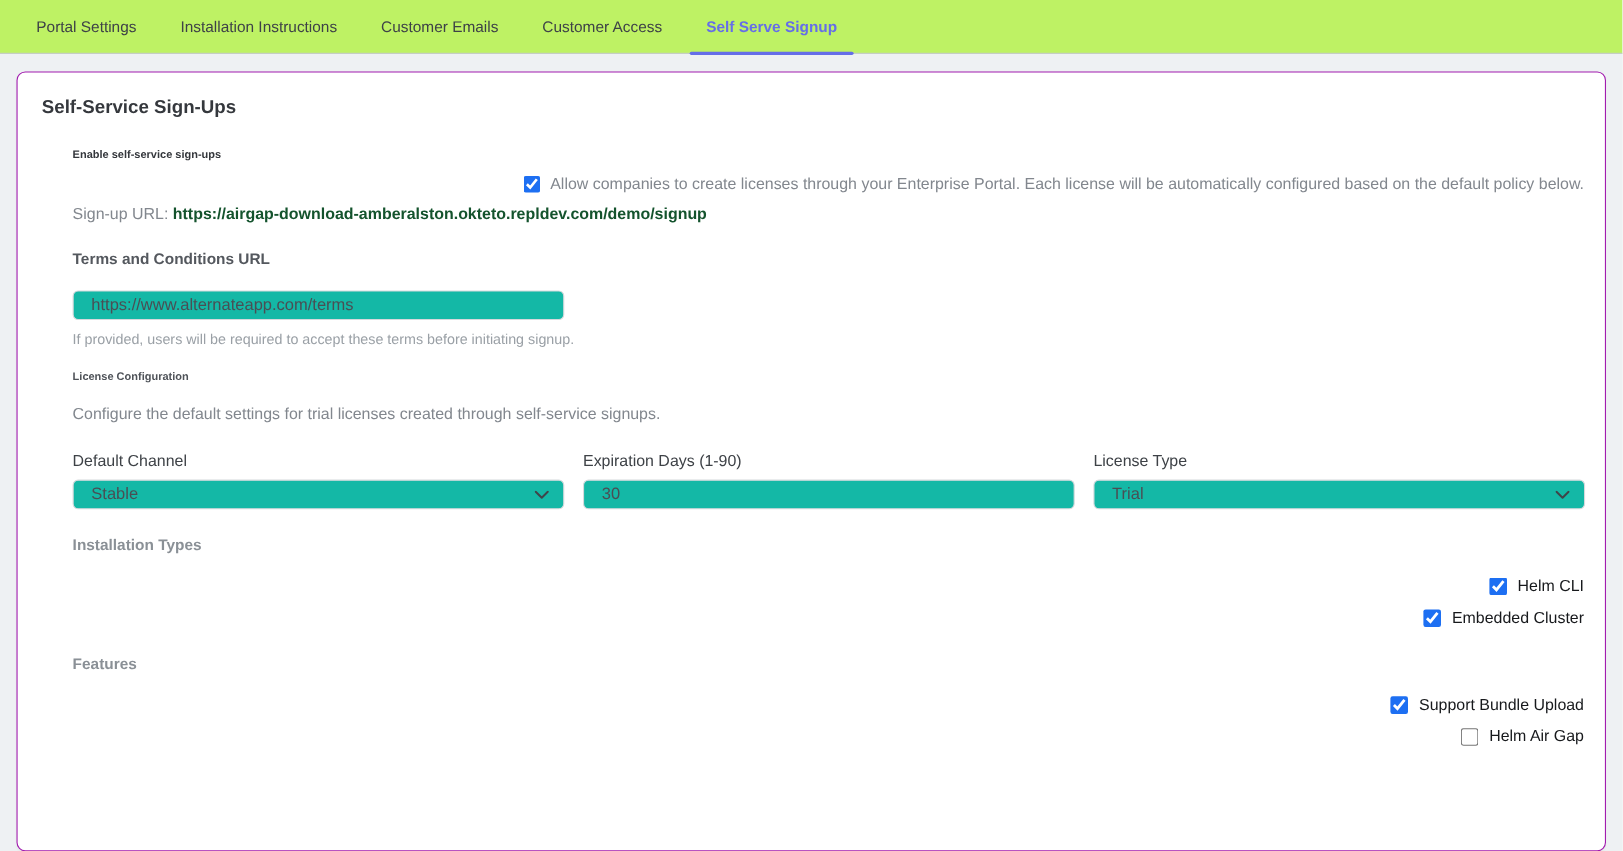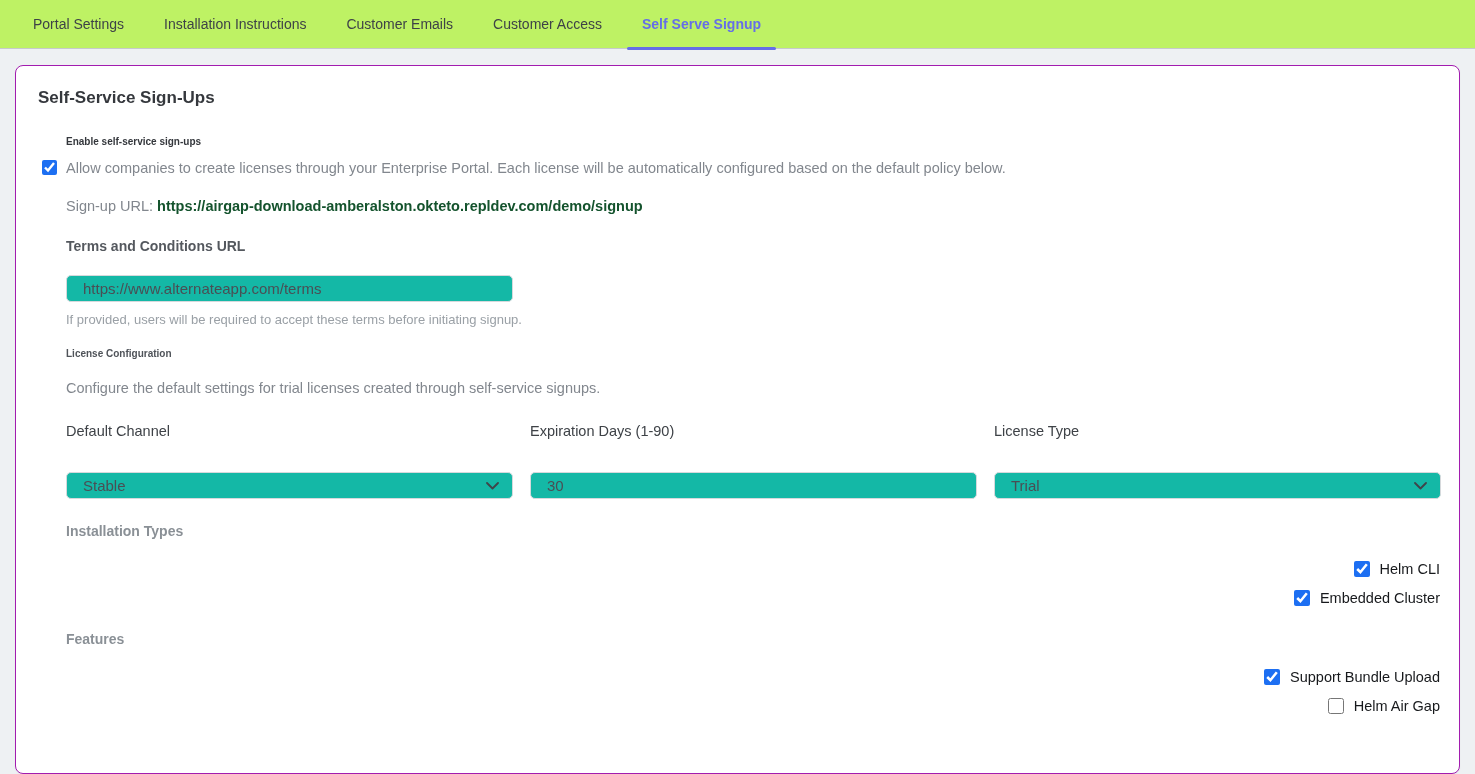--- a/index.html
+++ b/index.html
@@ -59,21 +59,22 @@
   .section { margin-left: 28px; }
   .enable-heading {
     font-size: 10px;
     font-weight: bold;
     color: #34373c;
     margin-bottom: 11px;
   }
   .enable-row {
     display: flex;
     align-items: flex-start;
-    margin-bottom: 20px;
+    margin-bottom: 9px;
+    justify-content: flex-end;
   }
   .enable-row input[type="checkbox"] {
     width: 15px; height: 15px;
     margin-left: -24px;
     margin-right: 9px;
     margin-top: 2px;
     accent-color: #1d6ff2;
     flex: 0 0 auto;
   }
   .body-text {
@@ -128,21 +129,21 @@
   }
   .grid3 {
     display: grid;
     grid-template-columns: repeat(3, 447px);
     column-gap: 17px;
     margin-bottom: 24px;
   }
   .grid3 .col-label {
     font-size: 14.5px;
     color: #3e4247;
-    margin-bottom: 33px;
+    margin-bottom: 8px;
   }
   .select-wrap { position: relative; width: 447px; border-radius: 16px; }
   .select-wrap select {
     appearance: none;
     -webkit-appearance: none;
     width: 100%;
     cursor: pointer;
   }
   .select-wrap .chev {
     position: absolute;

